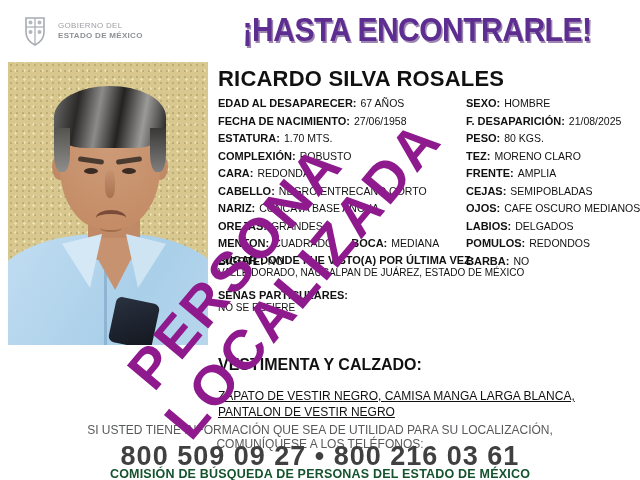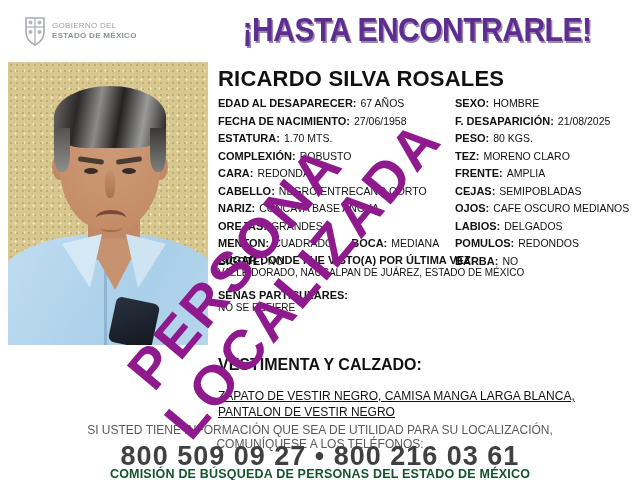--- a/index.html
+++ b/index.html
@@ -1,20 +1,20 @@
 <!DOCTYPE html>
 <html><head>
 <meta charset="utf-8">
 <style>
   html,body{margin:0;padding:0;background:#fff;}
   #poster{position:relative;width:640px;height:480px;background:#fff;overflow:hidden;
           font-family:"Liberation Sans", sans-serif;color:#111;}
 
   
-  #logo{position:absolute;left:24px;top:16px;display:flex;align-items:center;gap:6px;}
+  #logo{position:absolute;left:24px;top:16px;display:flex;align-items:center;gap:12px;}
   #logo svg{display:block;}
   .logo-text{font-size:8px;color:#9b9ea3;line-height:1.25;letter-spacing:.3px;}
   .logo-text .l2{font-weight:bold;color:#8d9095;}
   #title{position:absolute;left:242px;top:12px;width:350px;text-align:center;
          font-size:30px;font-weight:800;color:#5e2d91;letter-spacing:-.5px;
          text-shadow:1.5px 1.5px 0 rgba(74,32,110,.55);white-space:nowrap;
          transform:scale(1,1.08);transform-origin:top left;}
 
   
   #photo{position:absolute;left:8px;top:62px;width:200px;height:283px;overflow:hidden;
@@ -49,21 +49,21 @@
   .eye-r{left:114px;top:106px;width:14px;height:6px;background:#3a2c22;border-radius:50%;}
   .nose{left:97px;top:108px;width:10px;height:28px;background:linear-gradient(#c79270,#a97150);border-radius:40%;}
   .mouth{left:88px;top:148px;width:30px;height:12px;border-top:4px solid #7c4a38;border-radius:50% 50% 0 0;}
   .chinline{left:92px;top:162px;width:22px;height:6px;border-bottom:2px solid rgba(120,70,45,.45);border-radius:50%;}
   .badge{left:104px;top:238px;width:44px;height:46px;background:linear-gradient(150deg,#2a3240,#12161e);
          border-radius:6px;transform:rotate(12deg);}
 
   
   #name{position:absolute;left:218px;top:66px;font-size:22px;font-weight:bold;letter-spacing:.2px;}
   #details{position:absolute;left:218px;top:93px;width:416px;}
-  .drow{display:grid;grid-template-columns:237px auto;height:17.5px;line-height:17.5px;white-space:nowrap;}
+  .drow{display:grid;grid-template-columns:237px auto;height:17.5px;line-height:17.5px;white-space:nowrap;gap:11px;}
   .lbl{font-weight:bold;font-size:11px;}
   .val{font-size:10.5px;margin-left:4px;}
   .pair2{margin-left:18px;}
 
   .section{position:absolute;left:218px;white-space:nowrap;}
   .sec-h{font-weight:bold;font-size:11px;}
   .sec-v{font-size:10px;margin-top:1px;}
   #sec-lugar{top:254px;}
   #sec-senas{top:289px;}
   #sec-vest{top:356px;width:398px;white-space:normal;}

